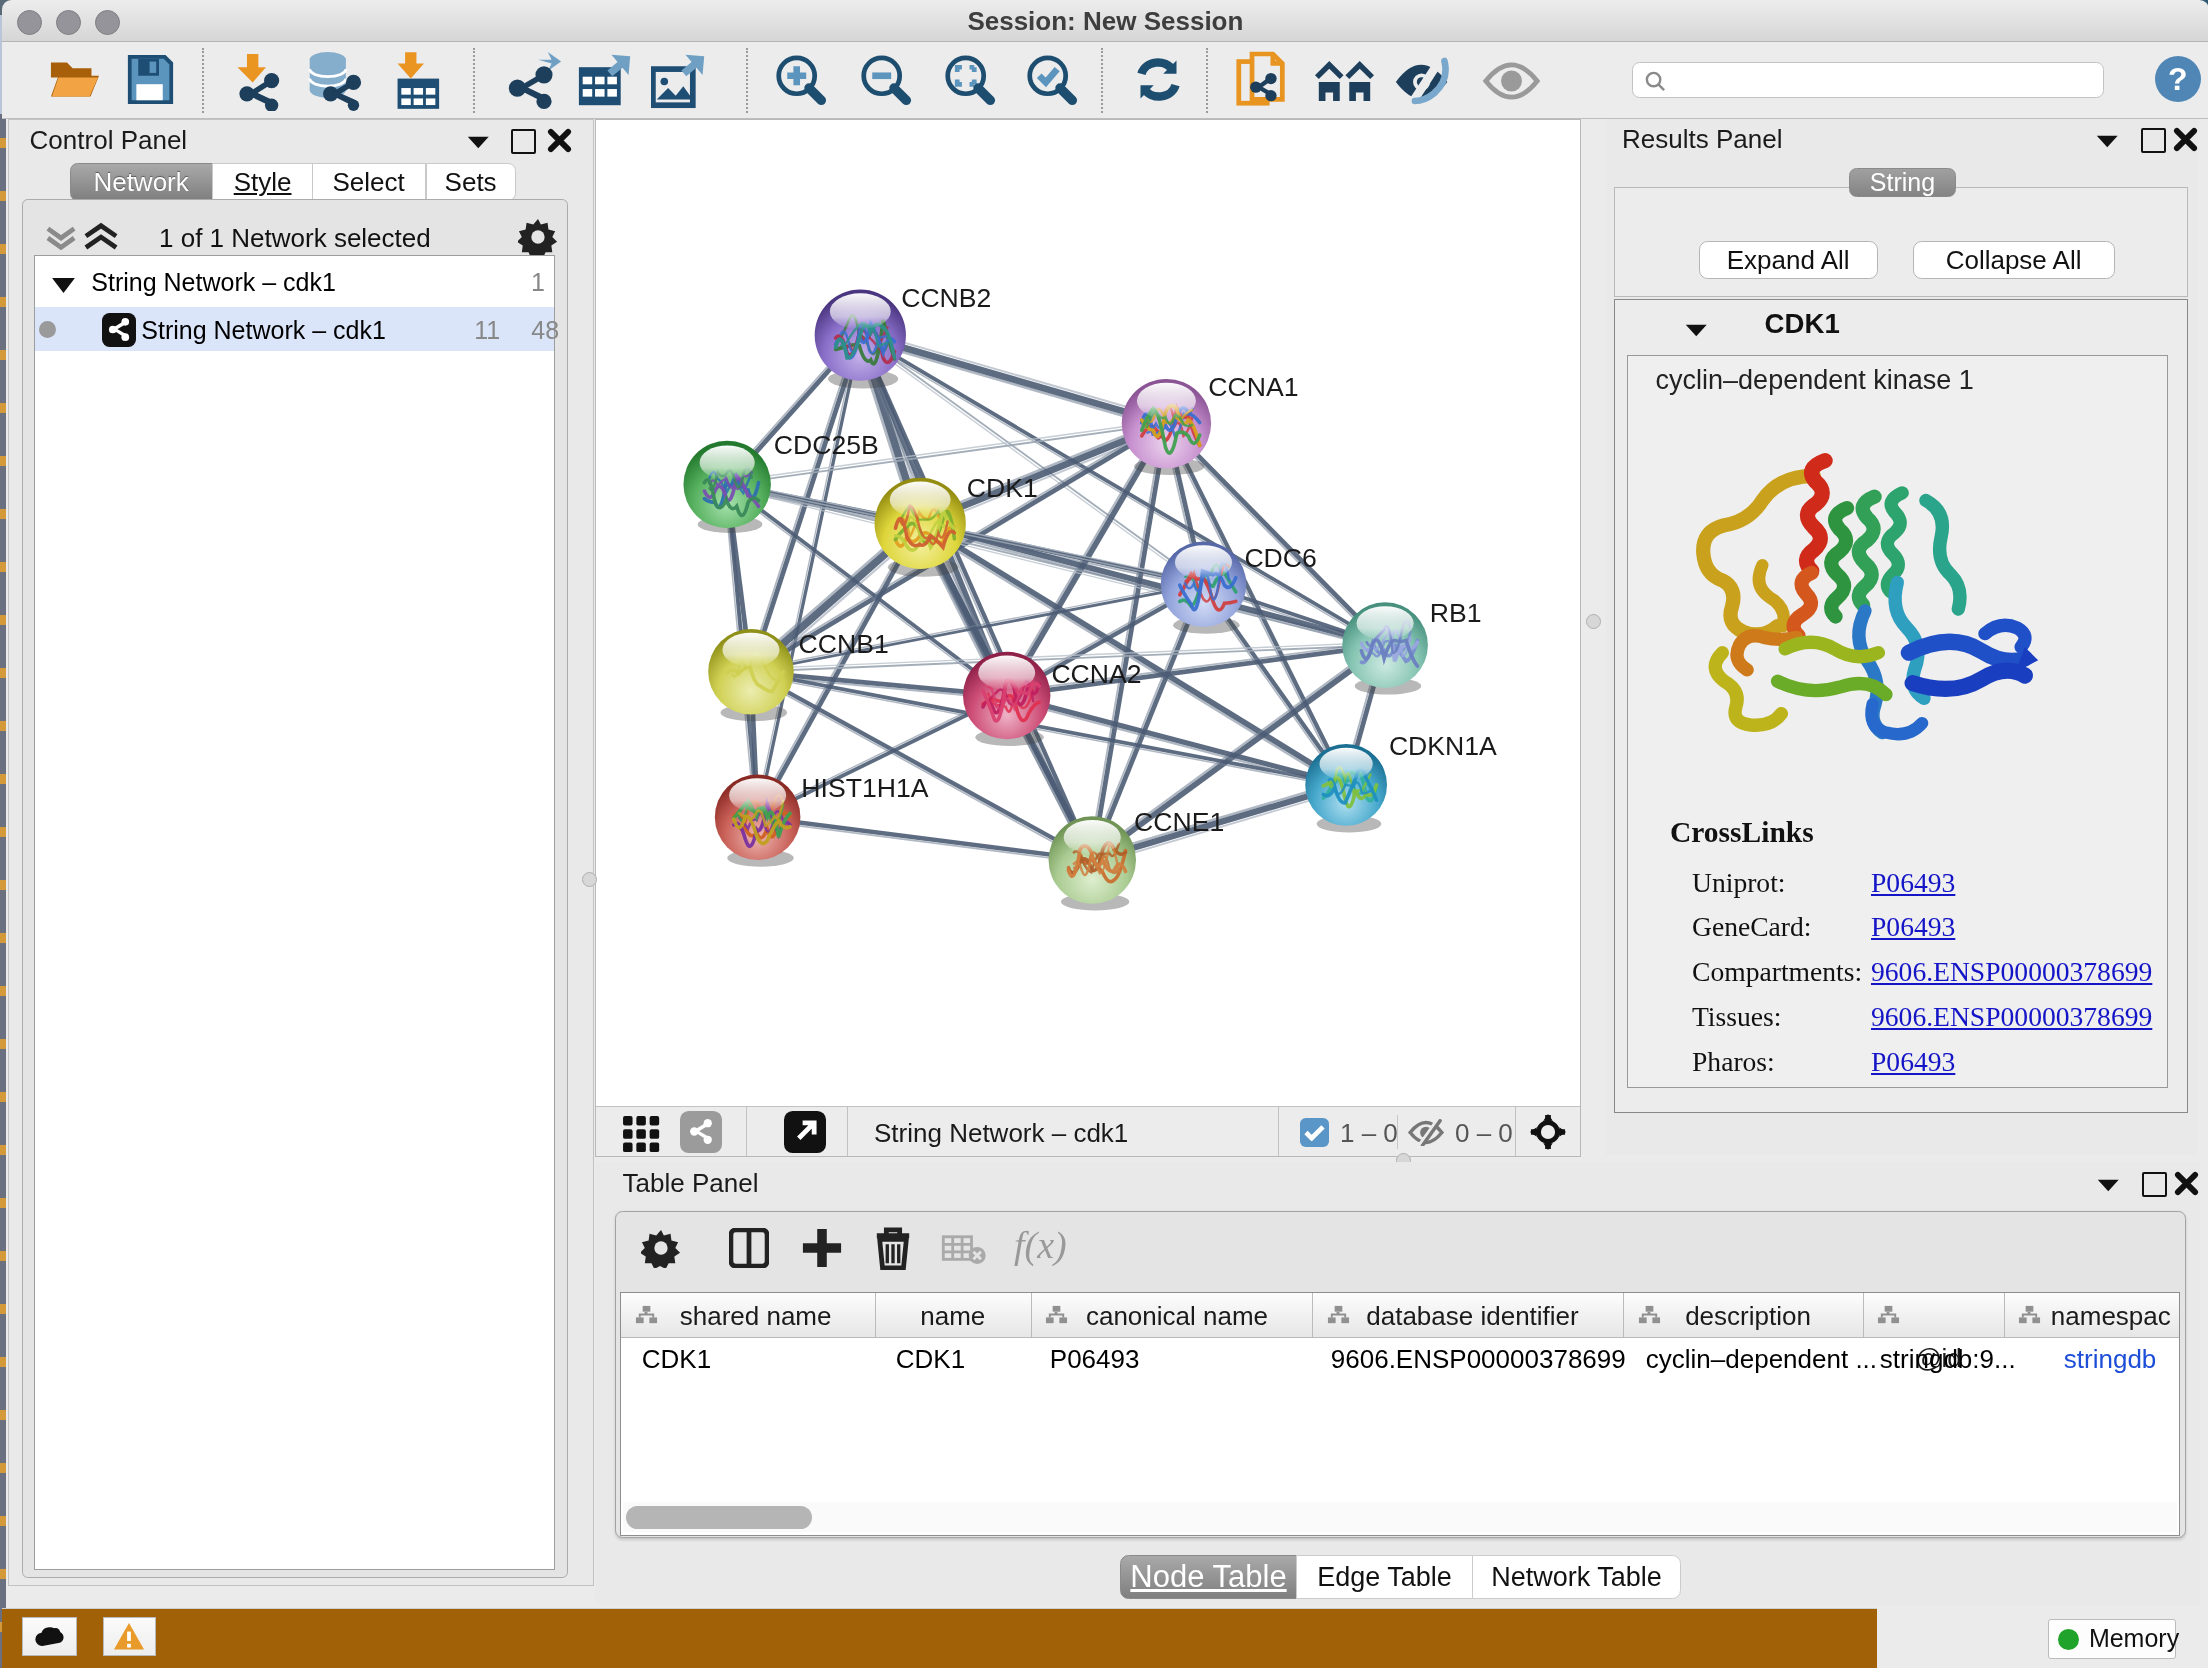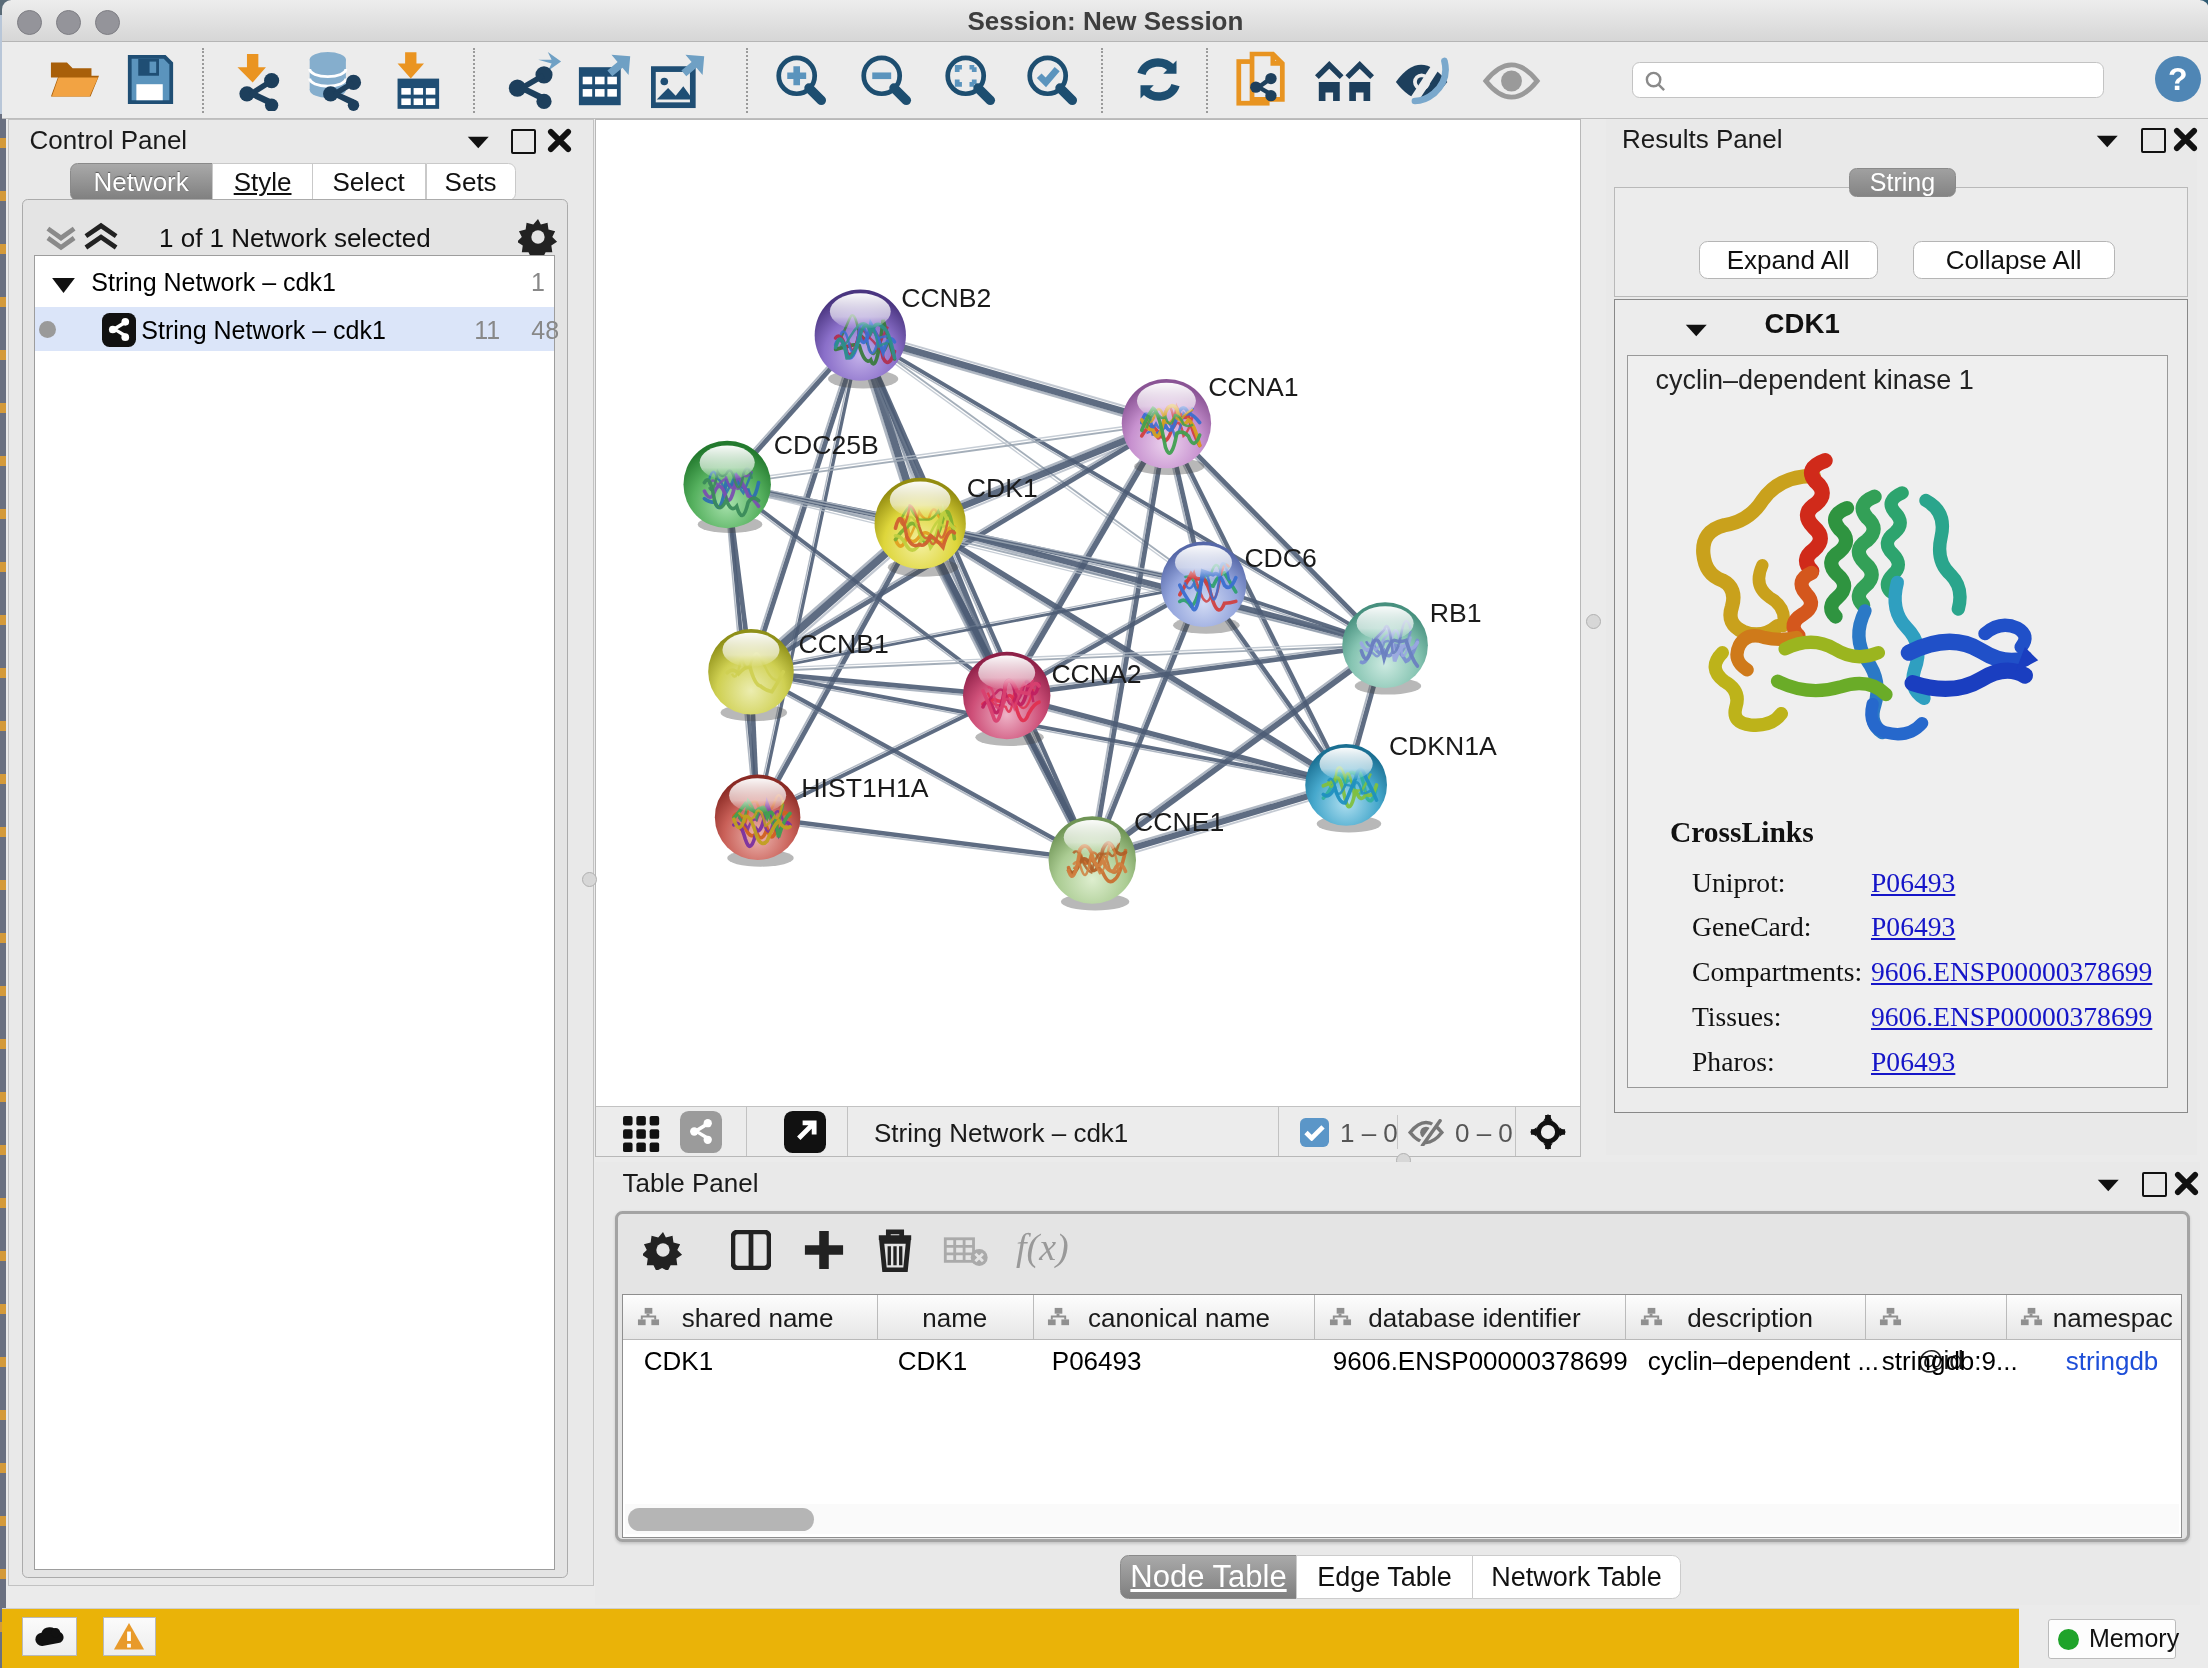--- a/index.html
+++ b/index.html
@@ -739,21 +739,21 @@
 <div class="abs" id="tablepanel" style="left:595px;top:1162px;width:1605px;height:443px;background:#e9e9e9;">
   <div class="abs panelhead" style="left:27.6px;top:5.7px;">Table Panel</div>
   <svg class="abs" style="left:1499px;top:12.4px;" width="28.5" height="21" viewBox="0 0 30 22">
       <path d="M4 6 h22 l-11 12 z" fill="#111"></path>
     </svg>
   <div class="abs" style="left:1547px;top:9.5px;width:21px;height:21px;border:2.9px solid #111;border-radius:1.9px;"></div>
   <svg class="abs" style="left:1579px;top:8.6px;" width="25" height="25" viewBox="0 0 26 26">
       <path d="M4 4 L22 22 M22 4 L4 22" stroke="#111" stroke-width="6" stroke-linecap="round"></path>
     </svg>
 
-  <div class="abs" style="left:20px;top:49px;width:1569px;height:325px;background:#e4e4e4;border:3px solid #a3a3a3;border-radius:7.6px;box-shadow:0 1.9px 2.9px rgba(0,0,0,0.15);">
+  <div class="abs" style="left:20px;top:49px;width:1569px;height:325px;background:#e4e4e4;border:1px solid #a3a3a3;border-radius:7.6px;box-shadow:0 1.9px 2.9px rgba(0,0,0,0.15);">
 
     <svg class="abs" style="left:25px;top:16px;" width="40" height="40" viewBox="0 0 42 42">
         <path fill="#222" d="M21 2 l3 6 7 -2 1 7 7 2 -3 6 5 5 -6 4 1 7 -7 0 -3 6 -6 -3 -6 3 -3 -6 -7 0 1 -7 -6 -4 5 -5 -3 -6 7 -2 1 -7 7 2 z"></path>
         <circle cx="21" cy="21" r="7" fill="#e4e4e4"></circle>
       </svg>
     <svg class="abs" style="left:113px;top:16px;" width="40" height="40" viewBox="0 0 42 42">
         <rect x="2" y="2" width="38" height="38" rx="5" fill="none" stroke="#222" stroke-width="5"></rect>
         <path d="M21 2 v38" stroke="#222" stroke-width="5"></path>
       </svg>
     <svg class="abs" style="left:185px;top:15px;" width="42" height="42" viewBox="0 0 44 44">
@@ -854,21 +854,21 @@
         <div class="abs" style="left:3.8px;top:3.8px;width:186px;height:23px;background:#b5b5b5;border-radius:11.4px;"></div>
       </div>
     </div>
   </div>
 
   <div class="abs" style="left:525px;top:393px;width:175px;height:42px;background:linear-gradient(180deg,#a9a9a9,#7f7f7f);border:1px solid #8a8a8a;border-radius:8.6px 0 0 8.6px;color:#fff;font-size:31px;text-align:center;line-height:42px;text-decoration:underline;">Node Table</div>
   <div class="abs" style="left:701px;top:393px;width:175px;height:42px;background:#fff;border:1px solid #ccc;color:#111;font-size:27px;text-align:center;line-height:42px;">Edge Table</div>
   <div class="abs" style="left:877px;top:393px;width:207px;height:42px;background:#fff;border:1px solid #ccc;border-radius:0 8.6px 8.6px 0;color:#111;font-size:27px;text-align:center;line-height:42px;">Network Table</div>
 </div>
 
-<div class="abs" id="statusbar" style="left:1.9px;top:1608px;width:2017px;height:60px;background:#eab308;border-top:1px solid #cfcfcf;">
+<div class="abs" id="statusbar" style="left:1.9px;top:1608px;width:1875px;height:60px;background:#a16207;border-top:1px solid #cfcfcf;">
   <div class="abs" style="left:20px;top:7.6px;width:53px;height:37px;background:linear-gradient(180deg,#fbfbfb,#ededed);border:1px solid #b9b9b9;">
     <svg class="abs" style="left:10.5px;top:7.6px;" width="32" height="23" viewBox="0 0 34 24">
         <path d="M10 22 a7 7 0 0 1 -1 -14 a9 8 0 0 1 17 -1 a6 6 0 0 1 1 12 z" fill="#111"></path>
         <circle cx="24" cy="8" r="5" fill="#111"></circle>
       </svg>
   </div>
   <div class="abs" style="left:101px;top:7.6px;width:51px;height:37px;background:linear-gradient(180deg,#fbfbfb,#ededed);border:1px solid #b9b9b9;">
     <svg class="abs" style="left:9.5px;top:4.8px;" width="32" height="28.5" viewBox="0 0 34 30">
         <path d="M17 1 L33 29 H1 z" fill="#e89a2a"></path>
         <rect x="15" y="10" width="4" height="10" fill="#fff"></rect>

